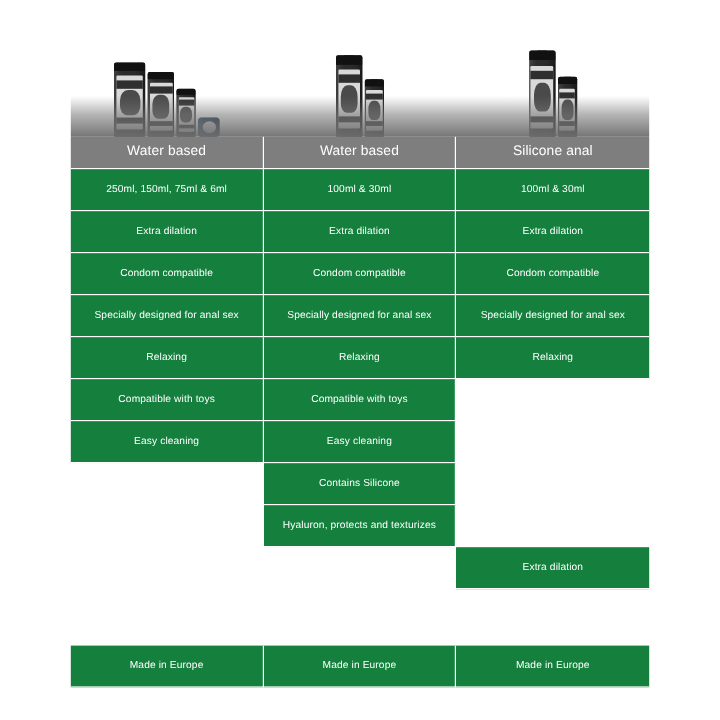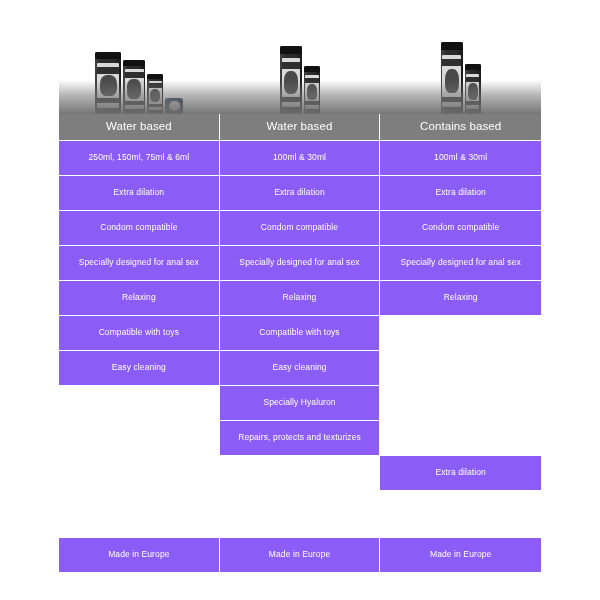--- a/index.html
+++ b/index.html
@@ -121,21 +121,21 @@
     display: flex;
     align-items: center;
     justify-content: center;
     text-align: center;
     color: #ffffff;
     font-size: 8.5px;
     letter-spacing: 0.1px;
     padding: 0 6px;
     border-right: 1px solid #ffffff;
     border-bottom: 1px solid #ffffff;
-    background: #8b5cf6;
+    background: #15803d;
     height: 35px;
     line-height: 1.15;
   }
   .cell:last-child { border-right: none; }
   .cell.empty {
     background: #ffffff;
     border-right-color: #ffffff;
     border-bottom-color: #ffffff;
   }
   .cell.head {
@@ -233,21 +233,21 @@
       </div>
       <div class="plinth"></div>
     </div>
   </div>
 
   <div class="table">
 
     <div class="row head-row">
       <div class="cell head">Water based</div>
       <div class="cell head">Water based</div>
-      <div class="cell head">Contains based</div>
+      <div class="cell head">Silicone anal</div>
     </div>
 
     <div class="row">
       <div class="cell">250ml, 150ml, 75ml &amp; 6ml</div>
       <div class="cell">100ml &amp; 30ml</div>
       <div class="cell">100ml &amp;  30ml</div>
     </div>
 
     <div class="row">
       <div class="cell">Extra dilation</div>
@@ -280,27 +280,27 @@
     </div>
 
     <div class="row">
       <div class="cell">Easy cleaning</div>
       <div class="cell">Easy cleaning</div>
       <div class="cell empty"></div>
     </div>
 
     <div class="row">
       <div class="cell empty"></div>
-      <div class="cell">Specially Hyaluron</div>
-      <div class="cell empty"></div>
-    </div>
-
-    <div class="row">
-      <div class="cell empty"></div>
-      <div class="cell">Repairs, protects and texturizes</div>
+      <div class="cell">Contains Silicone</div>
+      <div class="cell empty"></div>
+    </div>
+
+    <div class="row">
+      <div class="cell empty"></div>
+      <div class="cell">Hyaluron, protects and texturizes</div>
       <div class="cell empty"></div>
     </div>
 
     <div class="row">
       <div class="cell empty"></div>
       <div class="cell empty"></div>
       <div class="cell">Extra dilation</div>
     </div>
 
     <div class="row">

